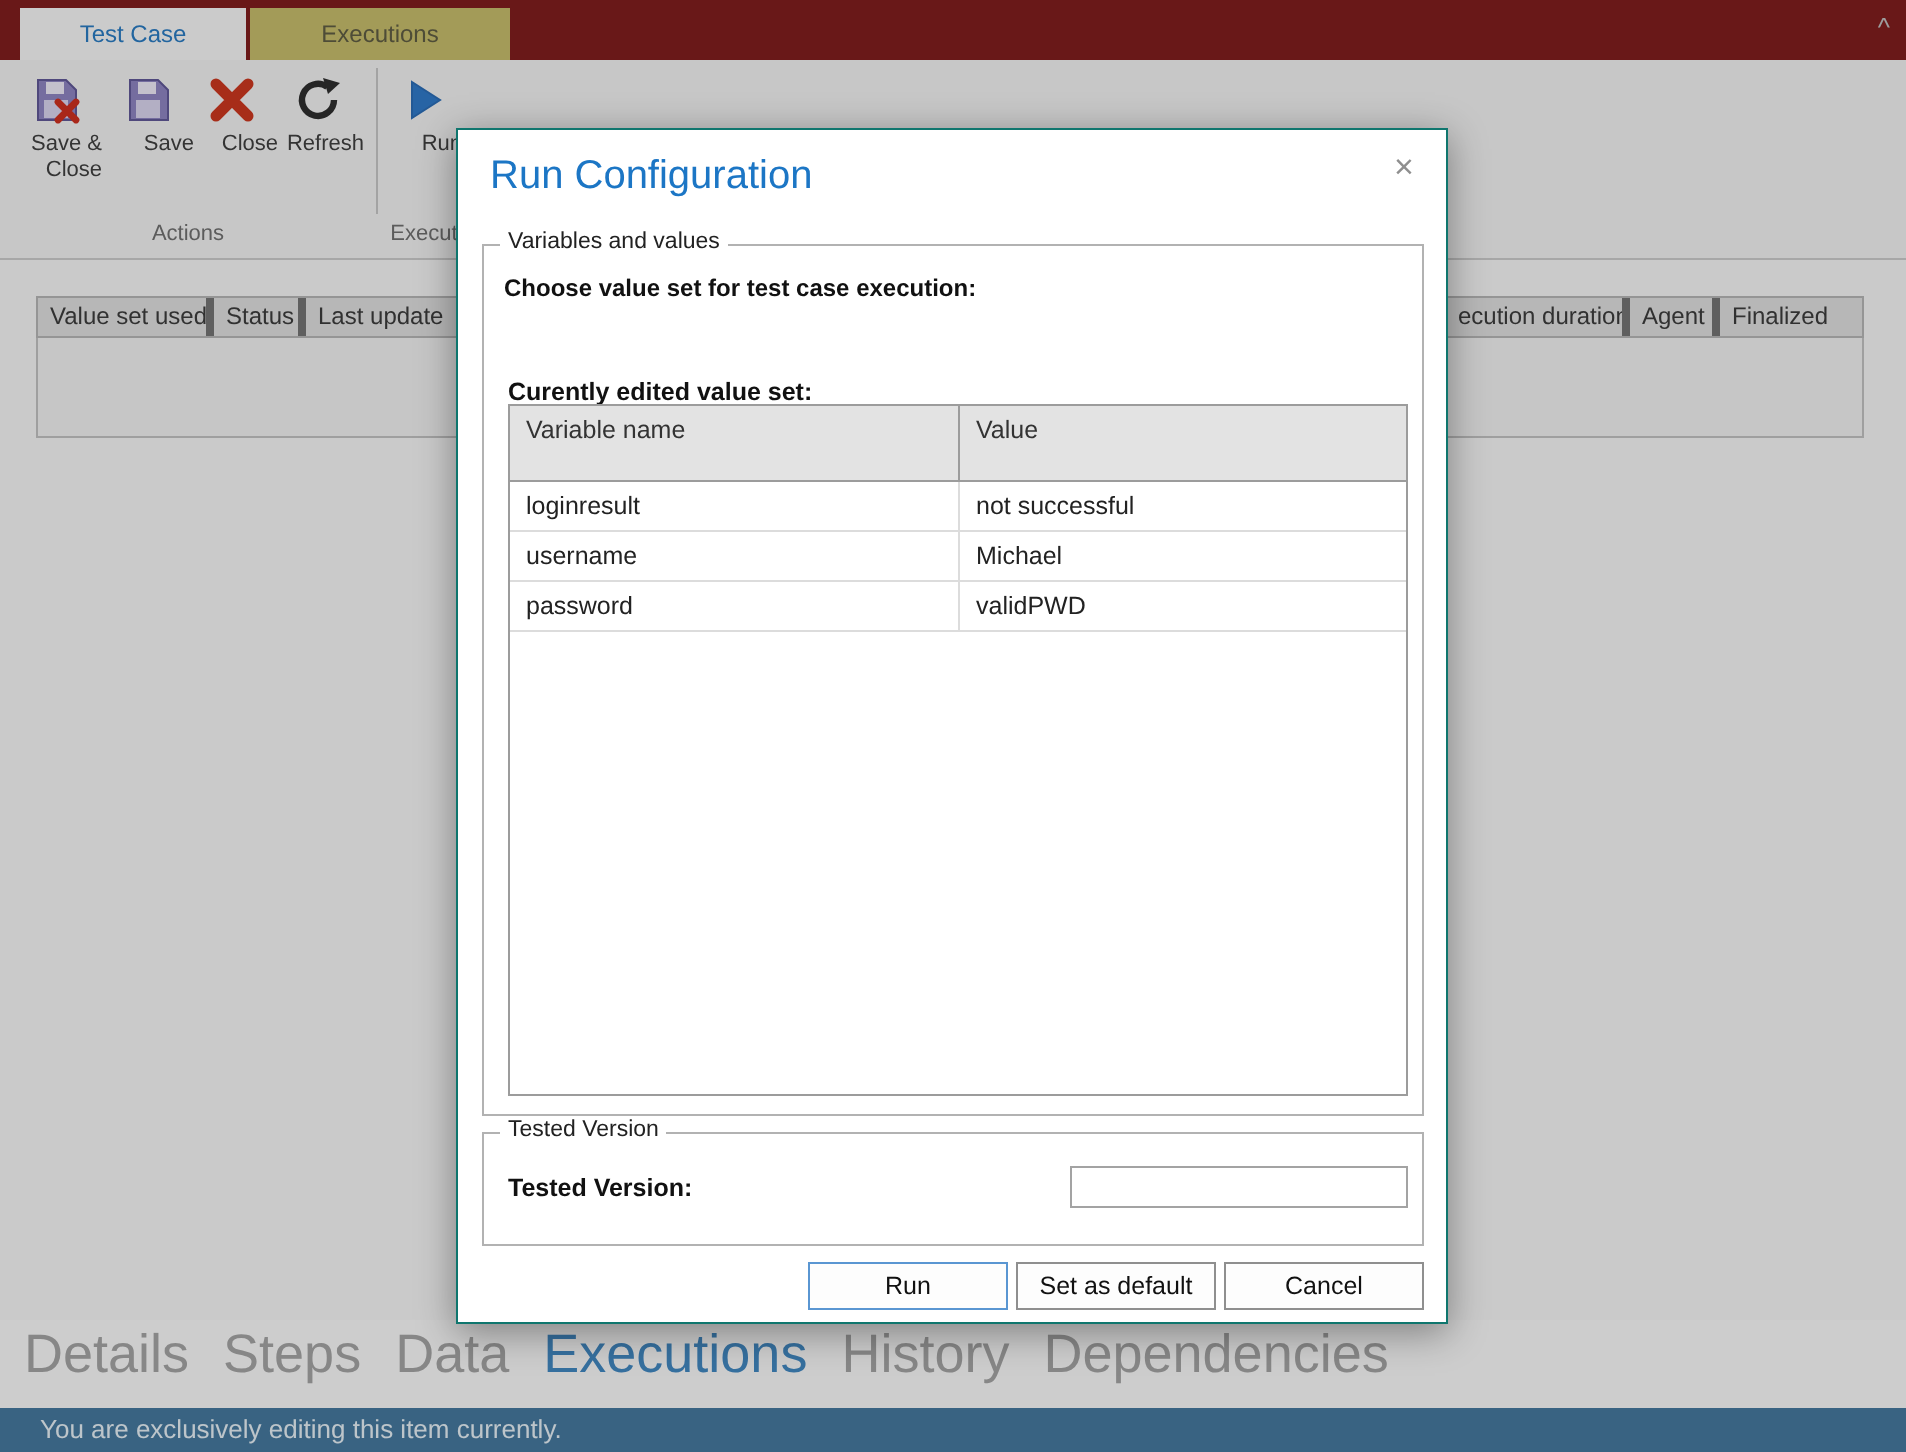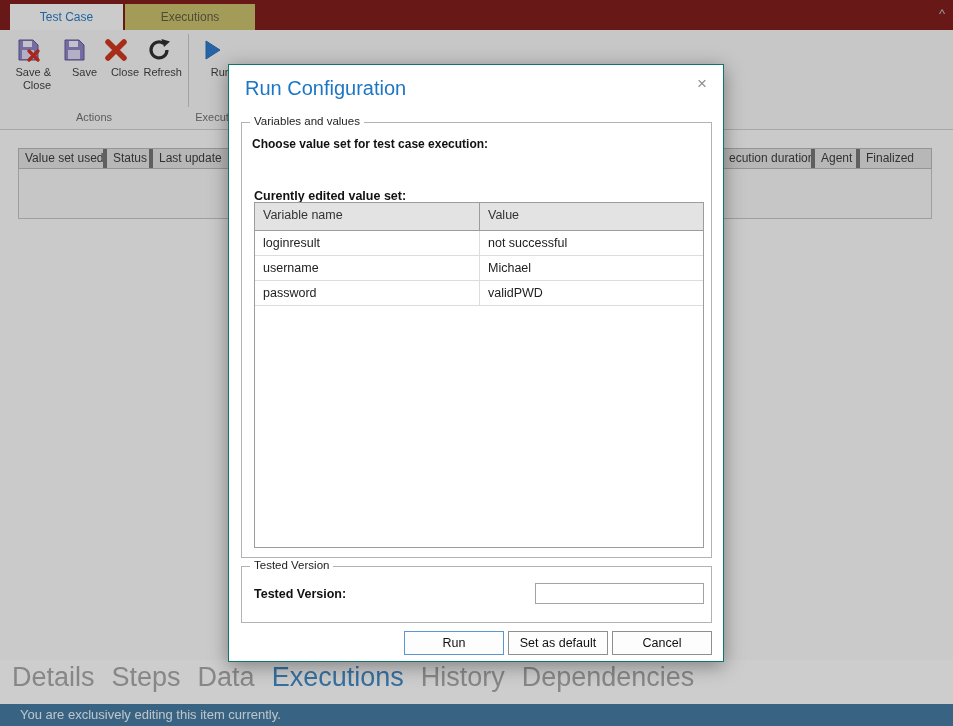--- a/index.html
+++ b/index.html
@@ -67,21 +67,21 @@
   .group-tested { left:12px; top:501px; width:471px; height:57px; }
 
   .instruction { position:absolute; left:10px; top:14px; font-size:12px; font-weight:bold; color:#111; }
   .vs-label { position:absolute; left:12px; top:50px; font-size:12.5px; font-weight:bold; color:#111;margin-top:16px; }
   .vs-combo { position:absolute; left:293px; top:45px; width:169px; height:22px; border:1px solid #8f8f8f;
               background:#fff; display:flex; align-items:center; }
   .vs-combo .combo-value { flex:1; padding-left:6px; font-size:12.5px; color:#222; }
   .vs-combo .combo-caret { width:17px; text-align:center; font-size:9px; color:#444; }
 
   .var-table { position:absolute; left:12px; top:79px; width:450px; height:346px; border:1px solid #9c9c9c; background:#fff; }
-  .vt-header { display:flex; height:28px; background:#e3e3e3; border-bottom:1px solid #9c9c9c; }
+  .vt-header { display:flex; height:38px; background:#e3e3e3; border-bottom:1px solid #9c9c9c; }
   .vt-header .vt-cell { line-height:25px; font-size:12.5px; color:#333; }
   .vt-cell { padding-left:8px; white-space:nowrap; overflow:hidden; }
   .vt-col-name { width:225px; border-right:1px solid #9c9c9c; }
   .vt-col-value { flex:1; }
   .vt-row { display:flex; height:25px; border-bottom:1px solid #dcdcdc; }
   .vt-row .vt-cell { line-height:24px; font-size:12.5px; color:#222; }
   .vt-row .vt-col-name { border-right:1px solid #dcdcdc; }
 
   .tv-label { position:absolute; left:12px; top:20px; font-size:12.5px; font-weight:bold; color:#111; }
   .tv-input { position:absolute; left:293px; top:16px; width:169px; height:21px; border:1px solid #a3a3a3;

